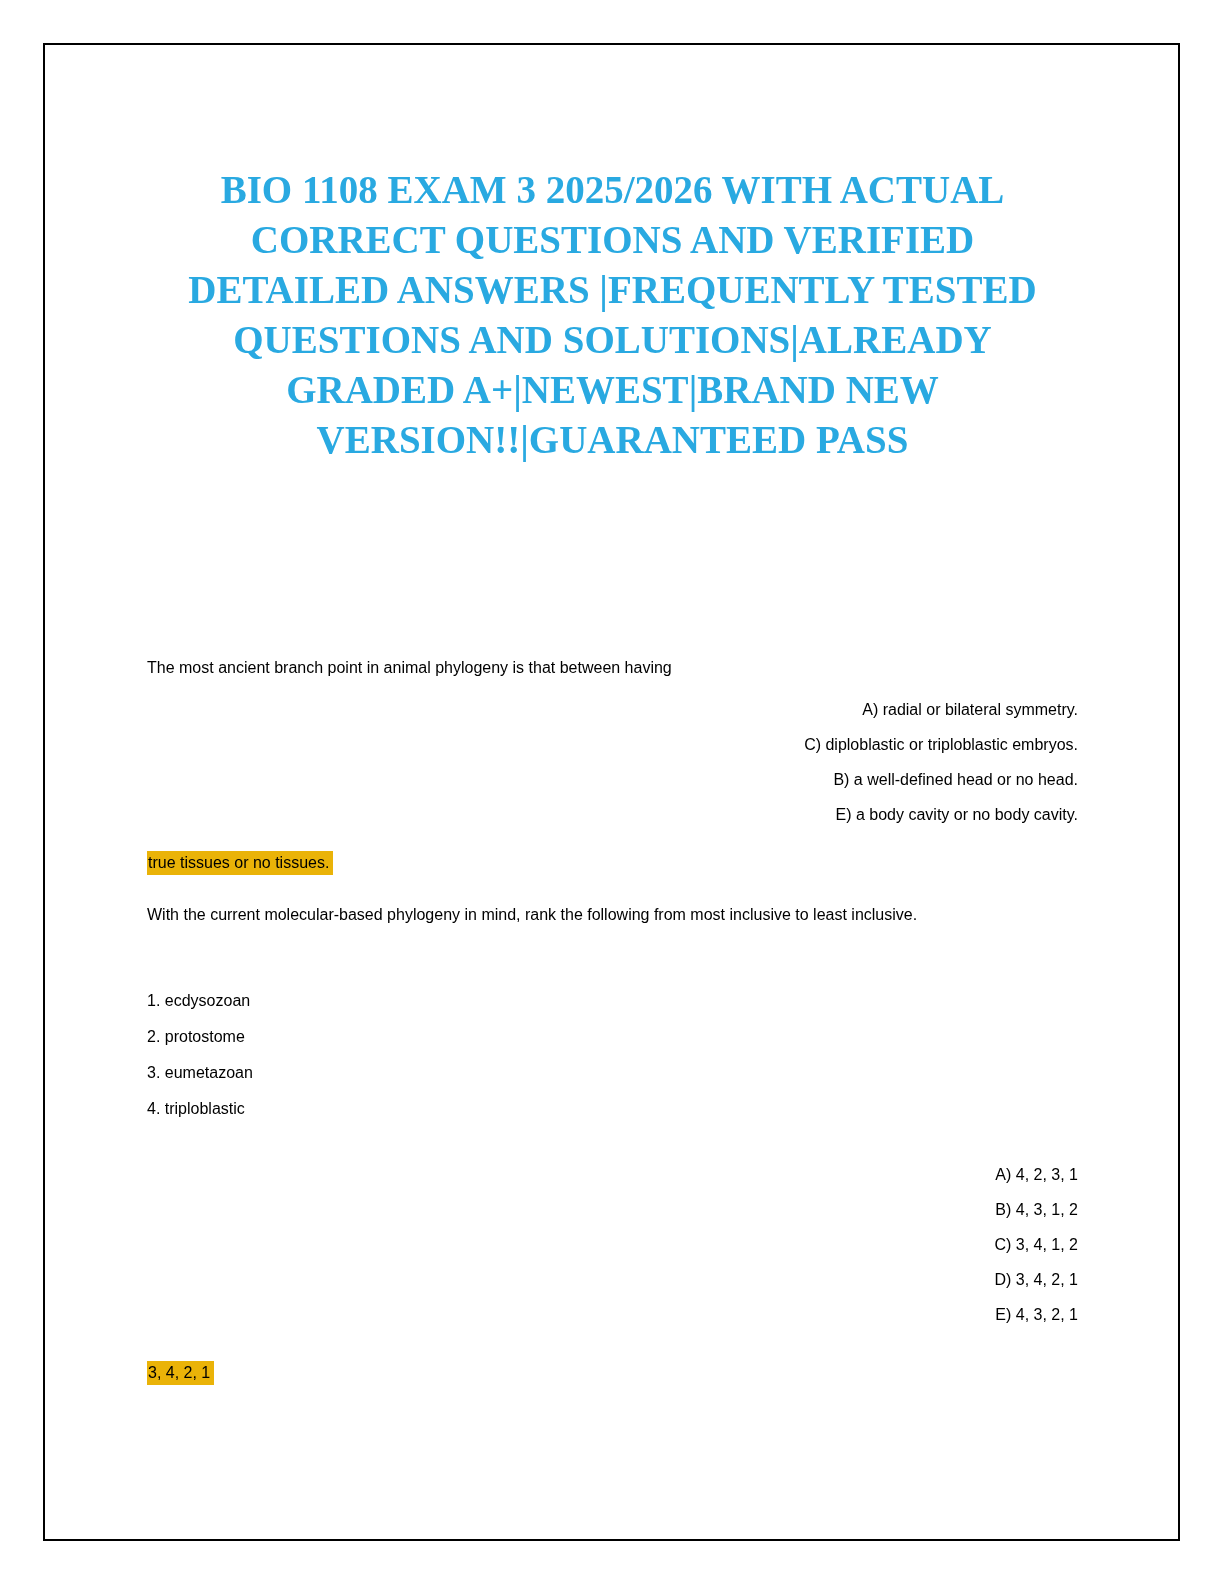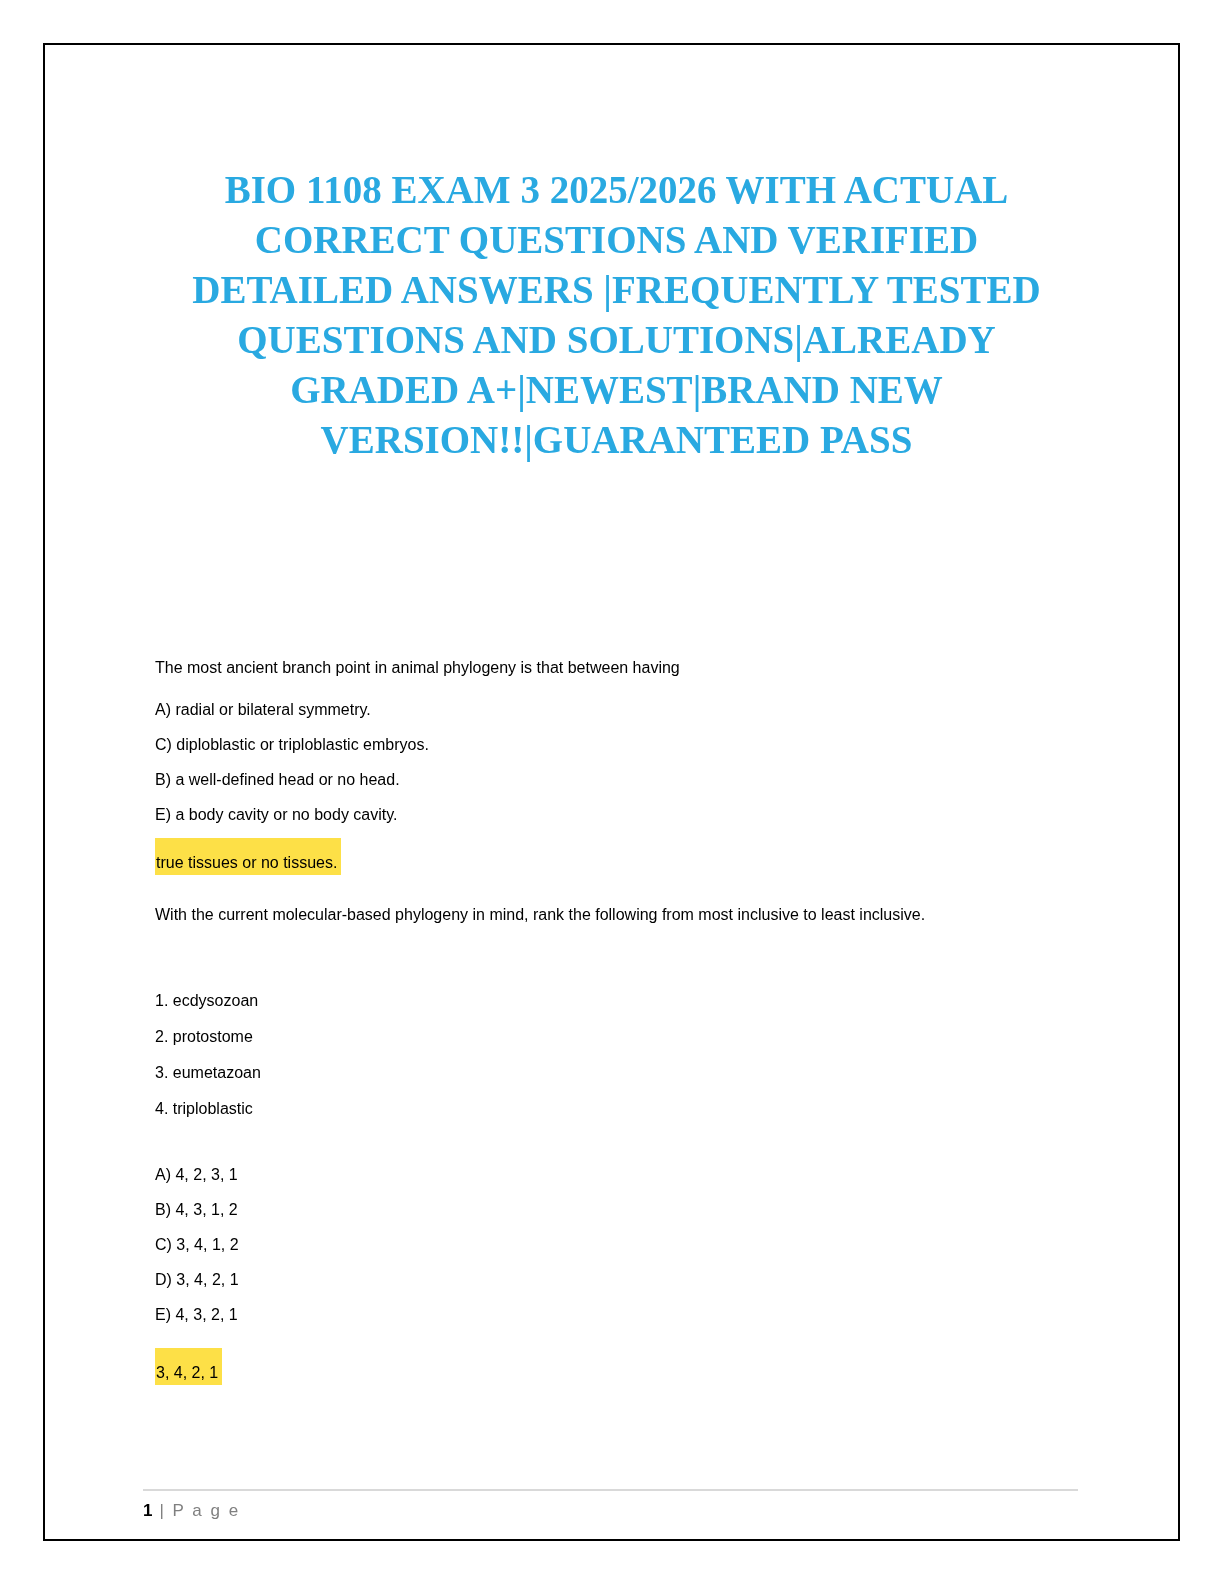--- a/index.html
+++ b/index.html
@@ -20,21 +20,21 @@
     left: 43px;
     top: 43px;
     width: 1137px;
     height: 1498px;
     border: 2px solid #000000;
     box-sizing: border-box;
     background: #ffffff;
   }
   .content {
     position: absolute;
-    left: 110px;
+    left: 102px;
     right: 100px;
     top: 0;
   }
   .doc-title {
     margin: 120px auto 0 auto;
     max-width: 920px;
     text-align: center;
     font-family: "Liberation Serif", serif;
     font-weight: bold;
     font-size: 39px;
@@ -45,27 +45,28 @@
     max-width: 935px;
     font-size: 16px;
     line-height: 34px;
   }
   .q1 { margin-top: 186px; }
   .question-text {
     margin: 0 0 8px 0;
   }
   .option-line {
     margin: 0 0 1px 0;
+    text-align: right;
   }
   .answer-line {
     margin: 14px 0 0 0;
   }
   .answer-line .hl {
-    background: #fde047;
-    padding: 16px 4px 4px 1px;
+    background: #eab308;
+    padding: 3px 4px 4px 1px;
   }
   .q2 { margin-top: 18px; }
   .rank-list {
     margin-top: 52px;
   }
   .rank-item {
     margin: 0 0 2px 0;
   }
   .q2-options {
     margin-top: 32px;
@@ -131,19 +132,13 @@
         <p class="option-line">C) 3, 4, 1, 2</p>
         <p class="option-line">D) 3, 4, 2, 1</p>
         <p class="option-line">E) 4, 3, 2, 1</p>
       </div>
 
       <p class="answer-line answer2"><span class="hl">3, 4, 2, 1</span></p>
     </section>
 
   </div>
 
-  <footer class="page-footer">
-    <hr class="footer-rule">
-    <div class="footer-text">
-      <span class="footer-num">1</span><span class="footer-label">| P a g e</span>
-    </div>
-  </footer>
 </div>
 
 </body></html>

